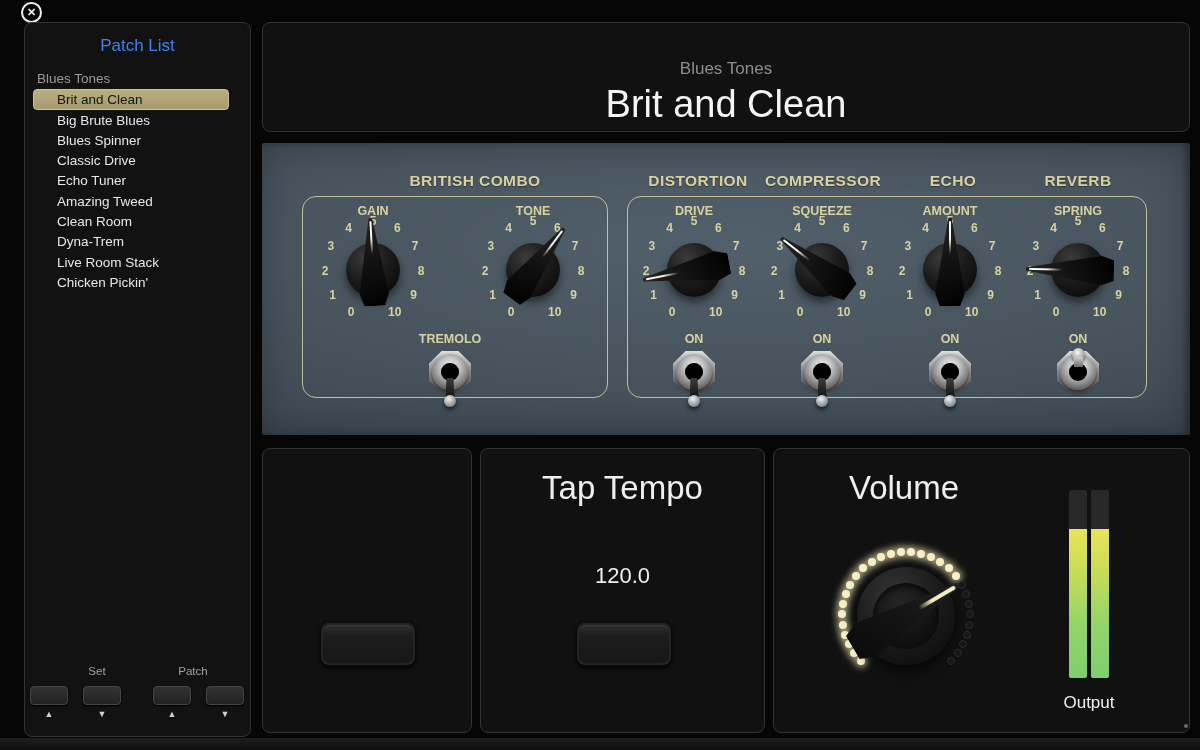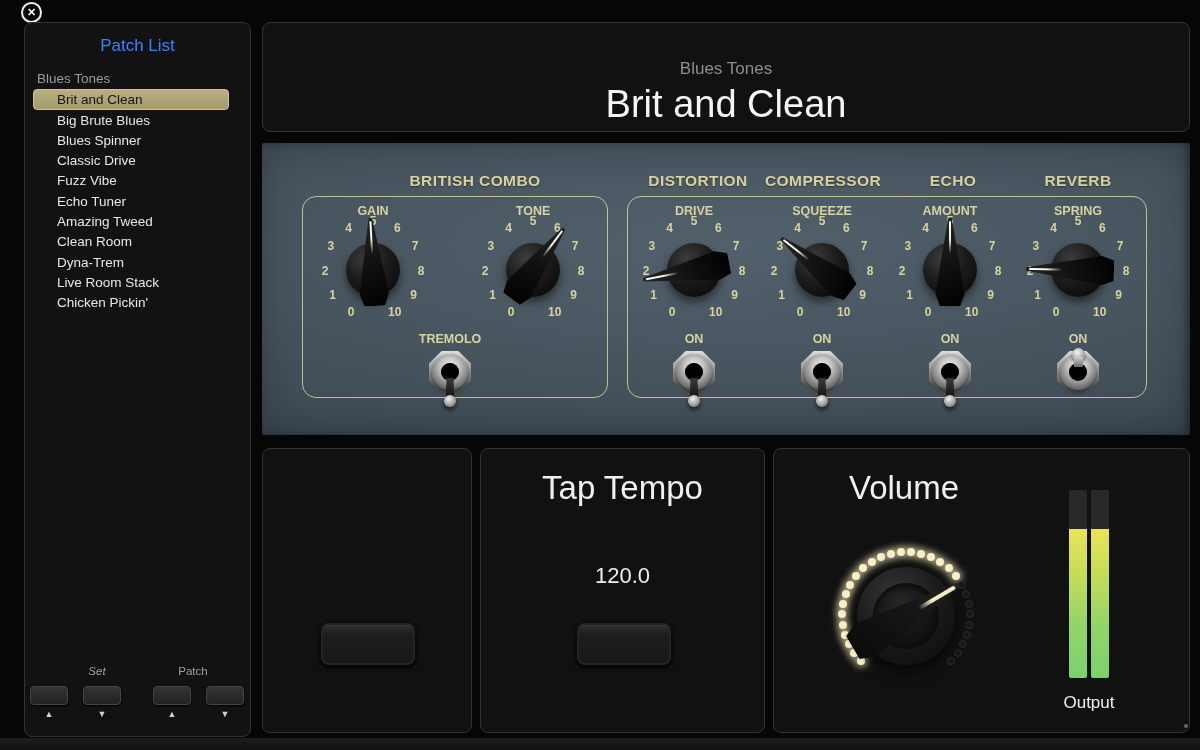--- a/index.html
+++ b/index.html
@@ -160,30 +160,29 @@
   <div class="close-btn">✕</div>
 
   <div class="panel" id="sidebar">
     <div class="sidebar-title">Patch List</div>
     <div id="patch-list">
         <div class="group-header">Blues Tones</div>
         <div class="patch-item selected">Brit and Clean</div>
         <div class="patch-item">Big Brute Blues</div>
         <div class="patch-item">Blues Spinner</div>
         <div class="patch-item">Classic Drive</div>
-        <div class="patch-item">Fuzz Vibe</div>
         <div class="patch-item">Echo Tuner</div>
         <div class="patch-item">Amazing Tweed</div>
         <div class="patch-item">Clean Room</div>
         <div class="patch-item">Dyna-Trem</div>
         <div class="patch-item">Live Room Stack</div>
         <div class="patch-item">Chicken Pickin'</div>
       </div>
 
-    <div class="nav-label" style="left:48px; width:48px; text-align:center;font-style:italic;">Set</div>
+    <div class="nav-label" style="left:48px; width:48px; text-align:center;">Set</div>
     <div class="nav-label" style="left:144px; width:48px; text-align:center;">Patch</div>
     <div class="nav-btn" style="left:5px;"></div>
     <div class="nav-btn" style="left:58px;"></div>
     <div class="nav-btn" style="left:128px;"></div>
     <div class="nav-btn" style="left:181px;"></div>
     <div class="nav-arrow" style="left:5px;">▲</div>
     <div class="nav-arrow" style="left:58px;">▼</div>
     <div class="nav-arrow" style="left:128px;">▲</div>
     <div class="nav-arrow" style="left:181px;">▼</div>
   </div>

